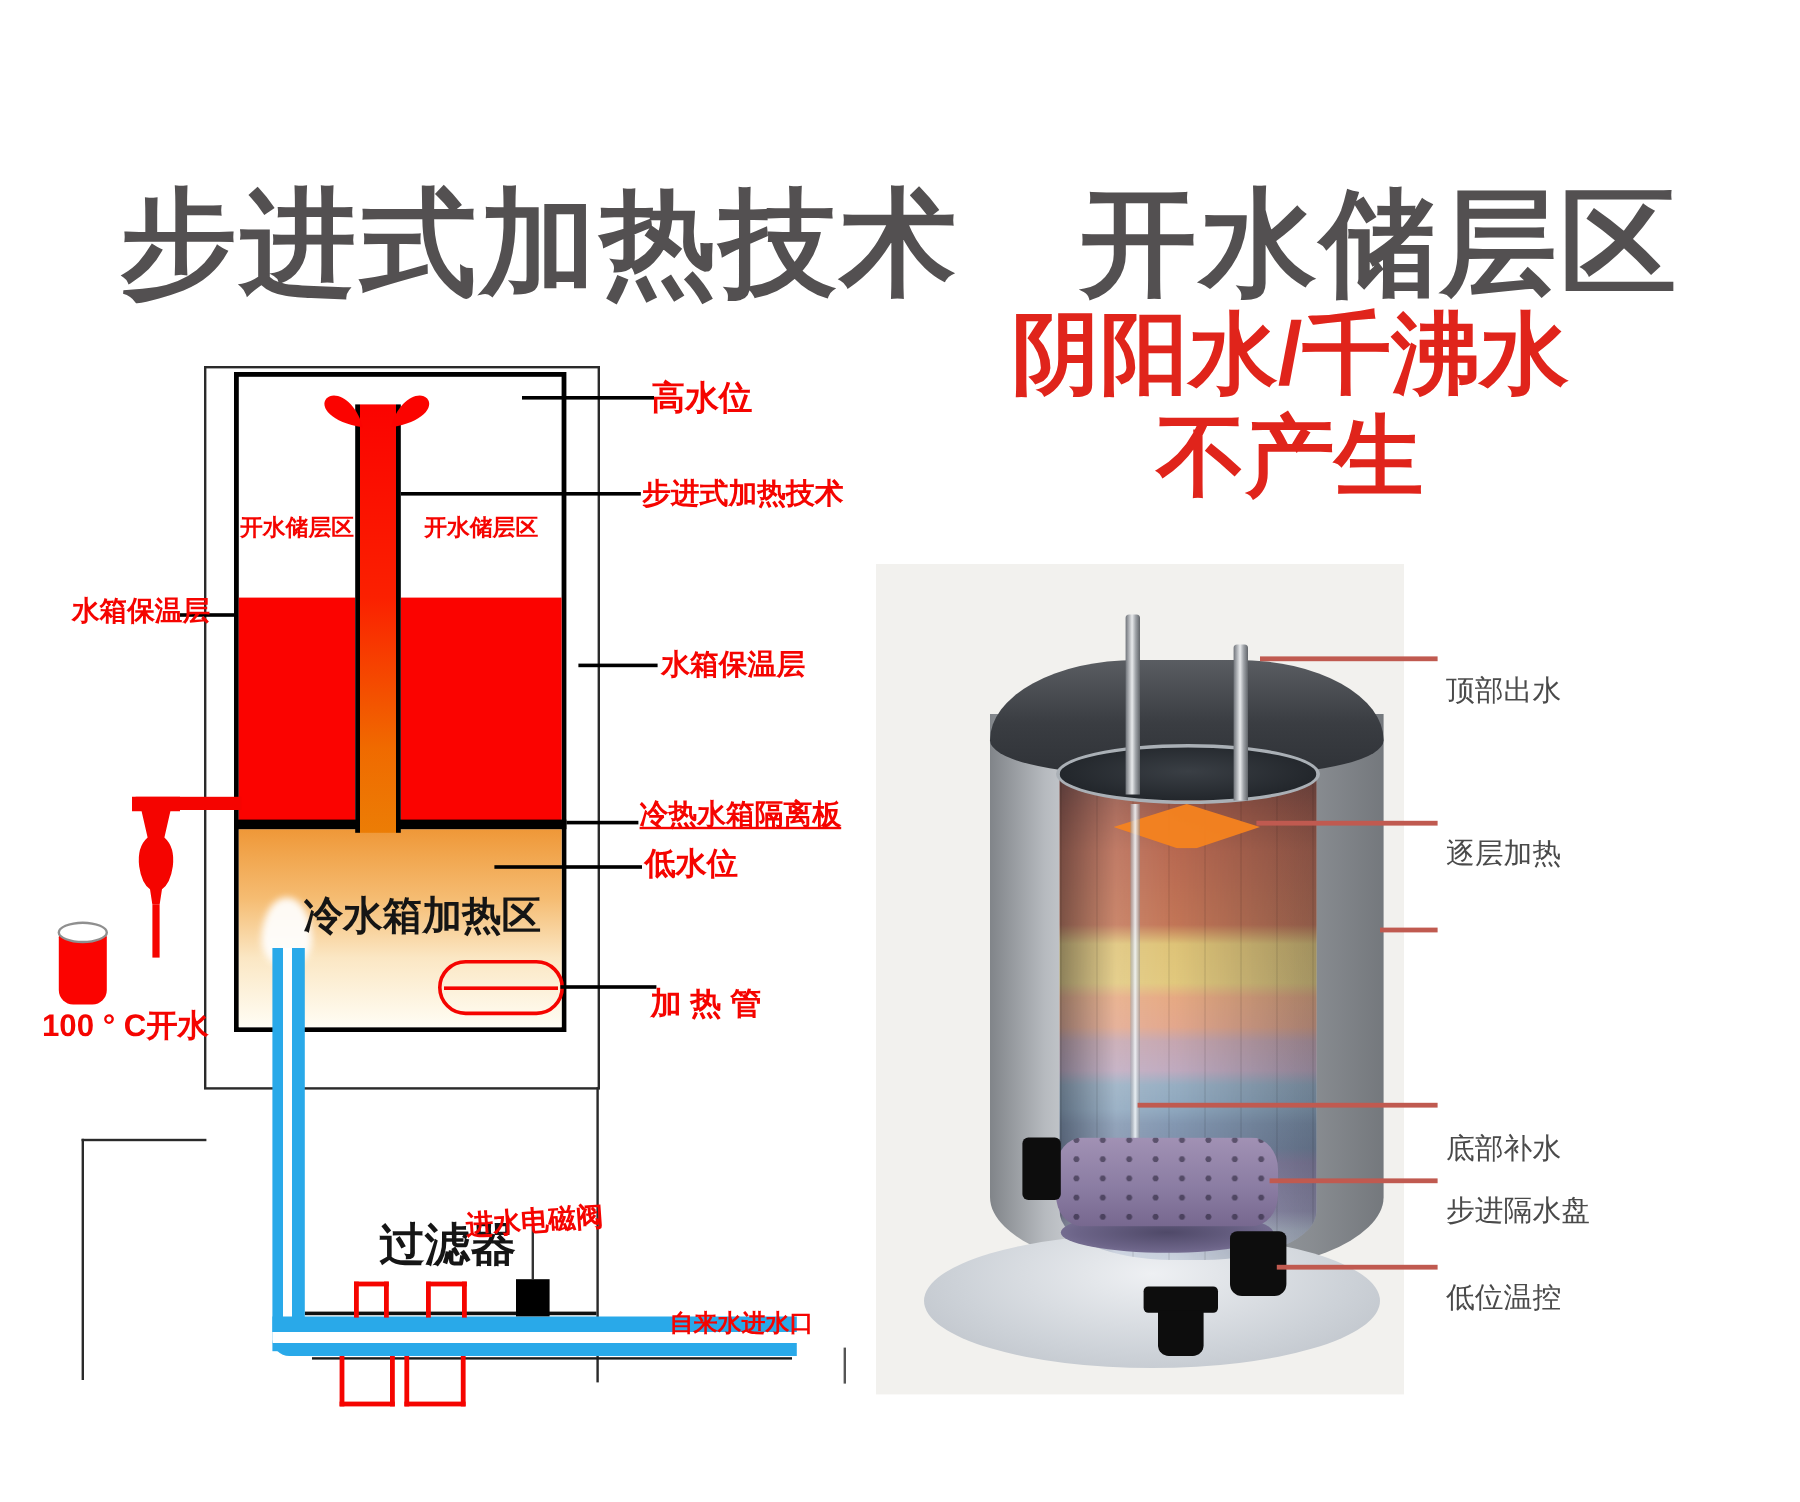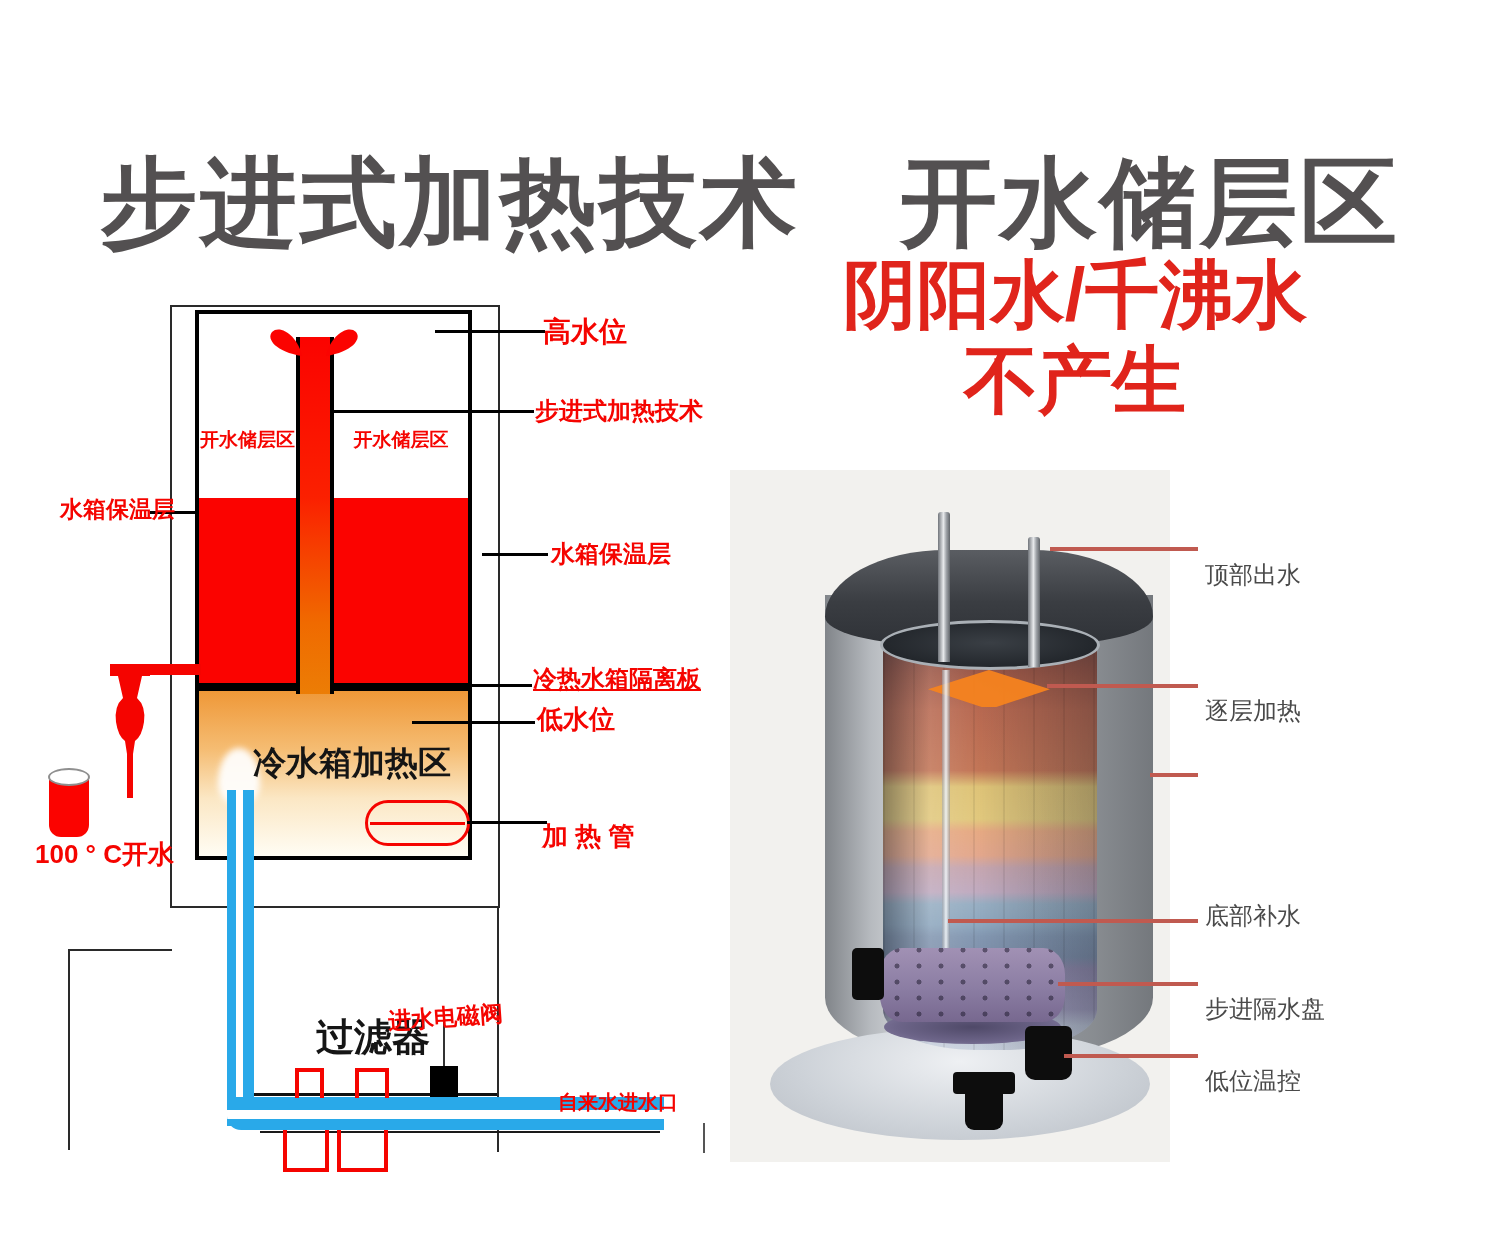--- a/index.html
+++ b/index.html
@@ -215,21 +215,21 @@
 
   <div class="rleader" style="left:1050px;top:547px;width:148px;"></div>
   <div class="glbl" style="top:531px;">顶部出水</div>
 
   <div class="rleader" style="left:1047px;top:684px;width:151px;"></div>
   <div class="glbl" style="top:667px;">逐层加热</div>
 
   <div class="rleader" style="left:1150px;top:773px;width:48px;"></div>
 
   <div class="rleader" style="left:948px;top:919px;width:250px;"></div>
-  <div class="glbl" style="top:872px;">底部补水</div>
+  <div class="glbl" style="top:913px;">底部补水</div>
 
   <div class="rleader" style="left:1058px;top:982px;width:140px;"></div>
   <div class="glbl" style="top:965px;">步进隔水盘</div>
 
   <div class="rleader" style="left:1064px;top:1054px;width:134px;"></div>
   <div class="glbl" style="top:1037px;">低位温控</div>
 
 </div>
 
 </body></html>

